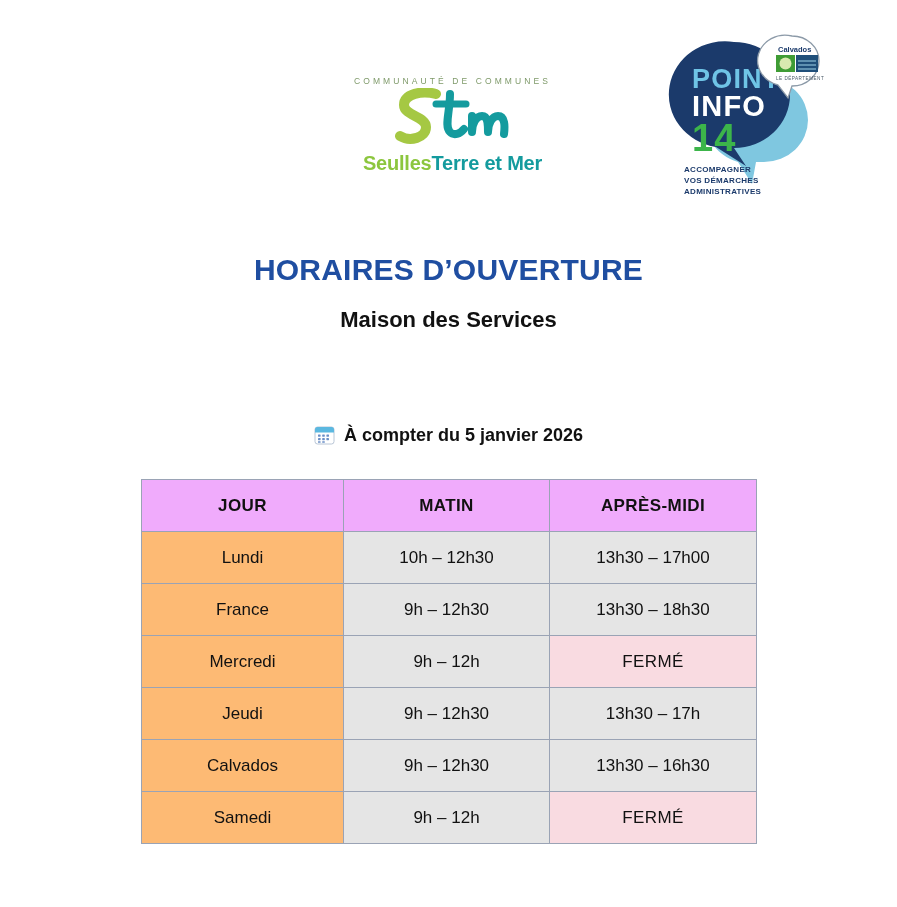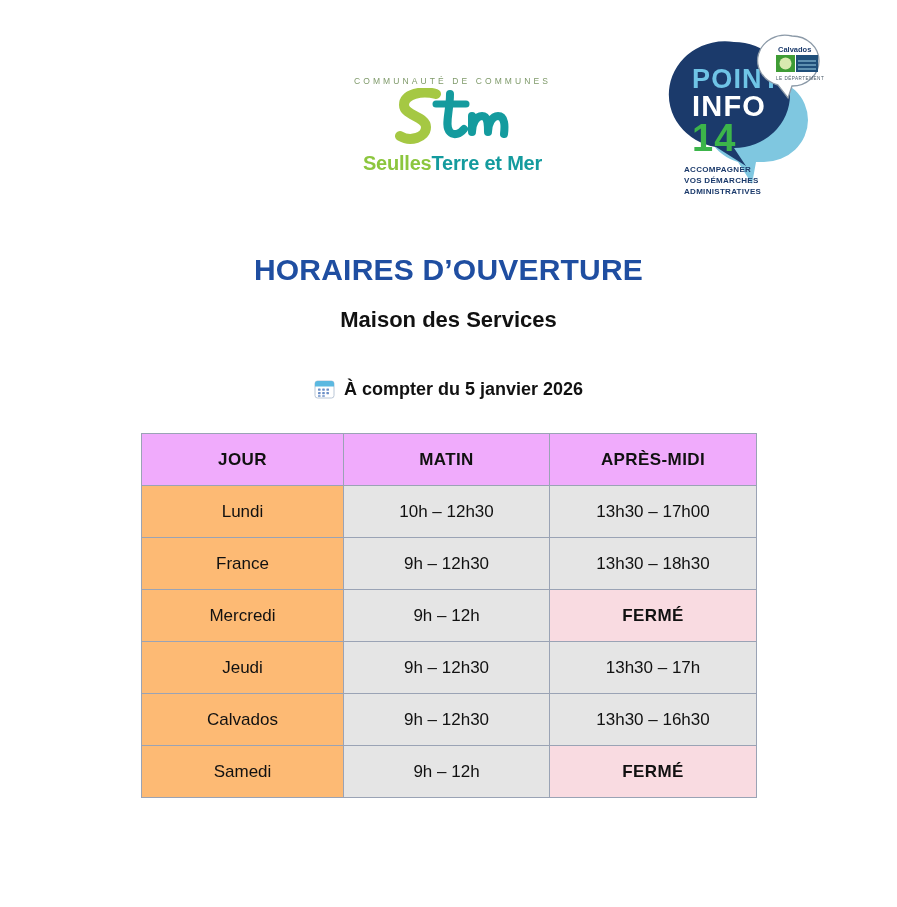--- a/index.html
+++ b/index.html
@@ -118,21 +118,21 @@
   .title-sub {
     text-align: center;
     font-size: 22px;
     font-weight: bold;
     color: #111111;
     margin-top: 20px;
   }
 
   
   .date-line {
-    margin-top: 46px;
+    margin-top: 92px;
     display: flex;
     align-items: flex-start;
     justify-content: center;
     gap: 9px;
   }
   .cal-icon {
     width: 21px;
     height: 21px;
     flex: 0 0 auto;
   }
@@ -172,21 +172,21 @@
   }
   td.day {
     background: #fdba74;
     font-weight: normal;
   }
   td.slot {
     background: #e5e5e5;
   }
   td.closed {
     background: #f9dbe1;
-    font-weight: bold;
+    font-weight: normal;
     letter-spacing: 0.4px;
   }
 </style>
 </head>
 <body>
 
 <div class="logo-row">
 
 
   <div class="stm-logo">

